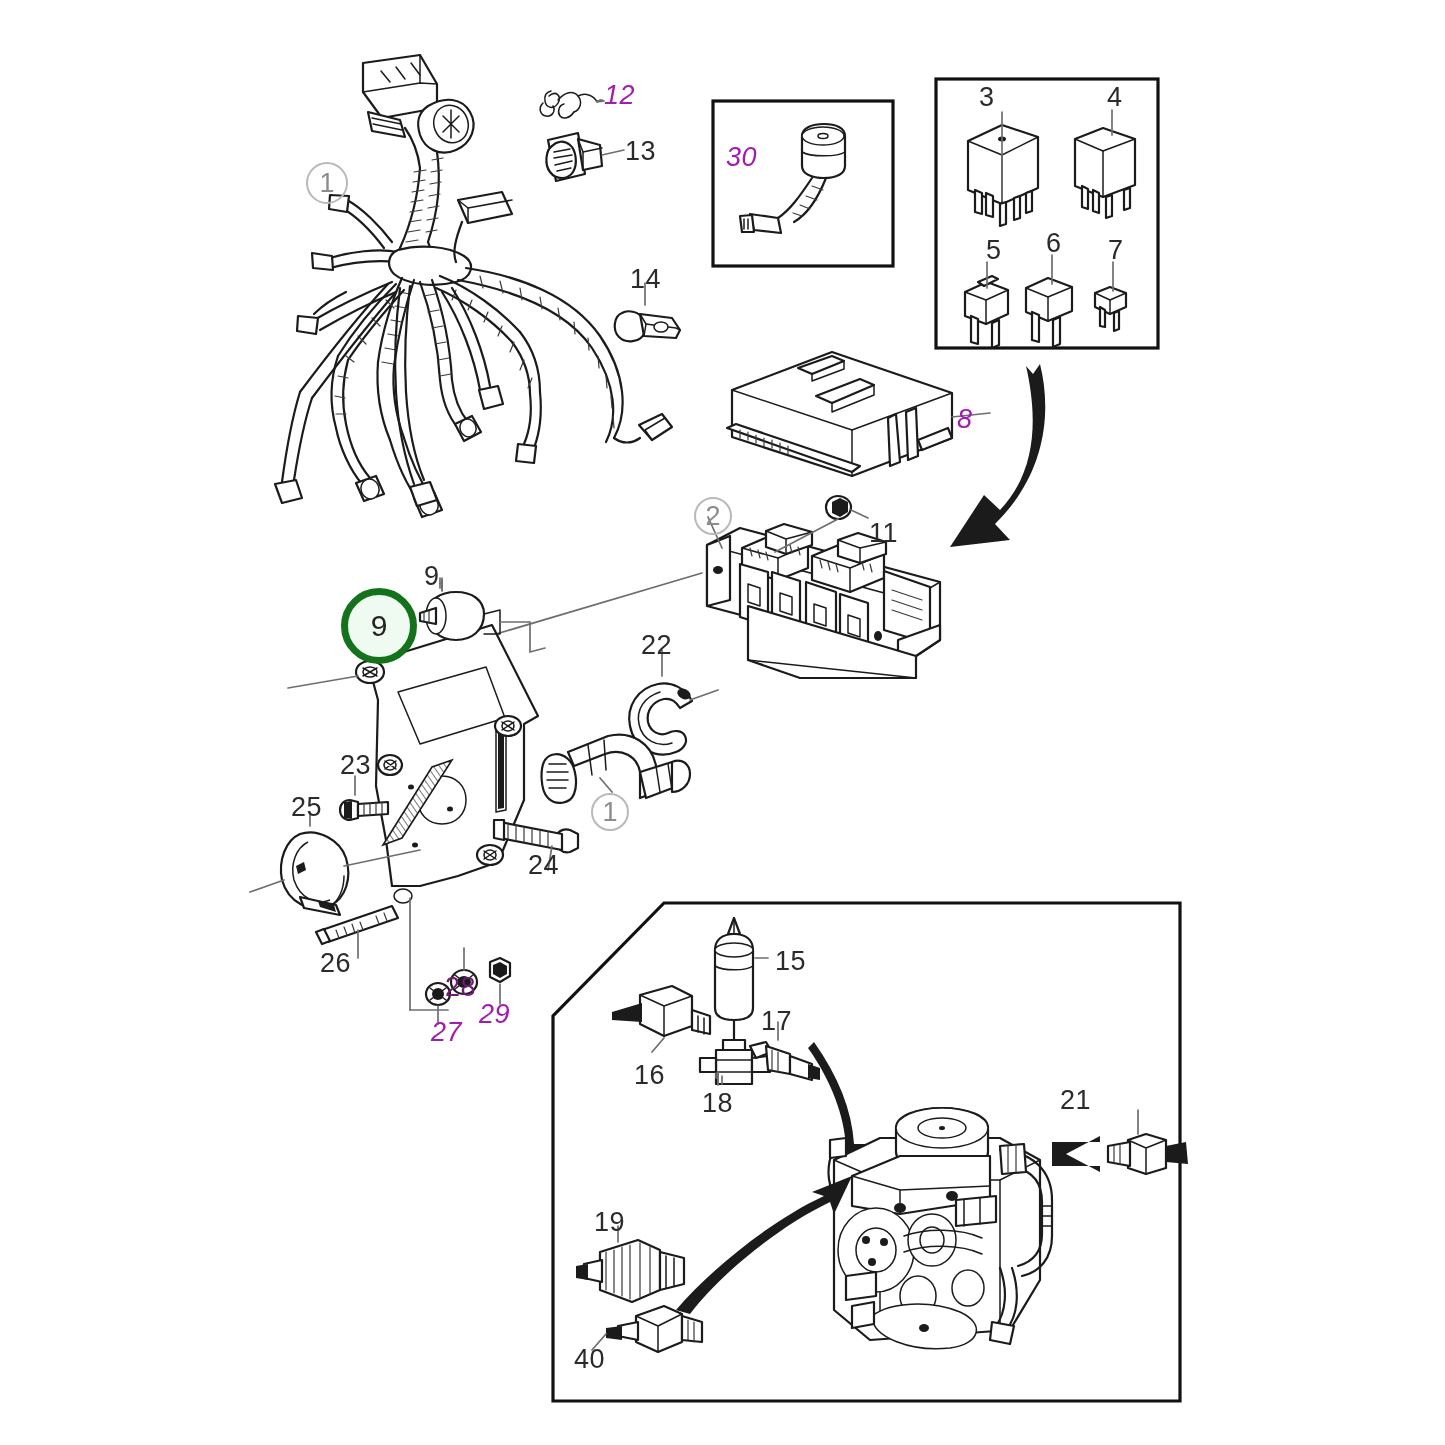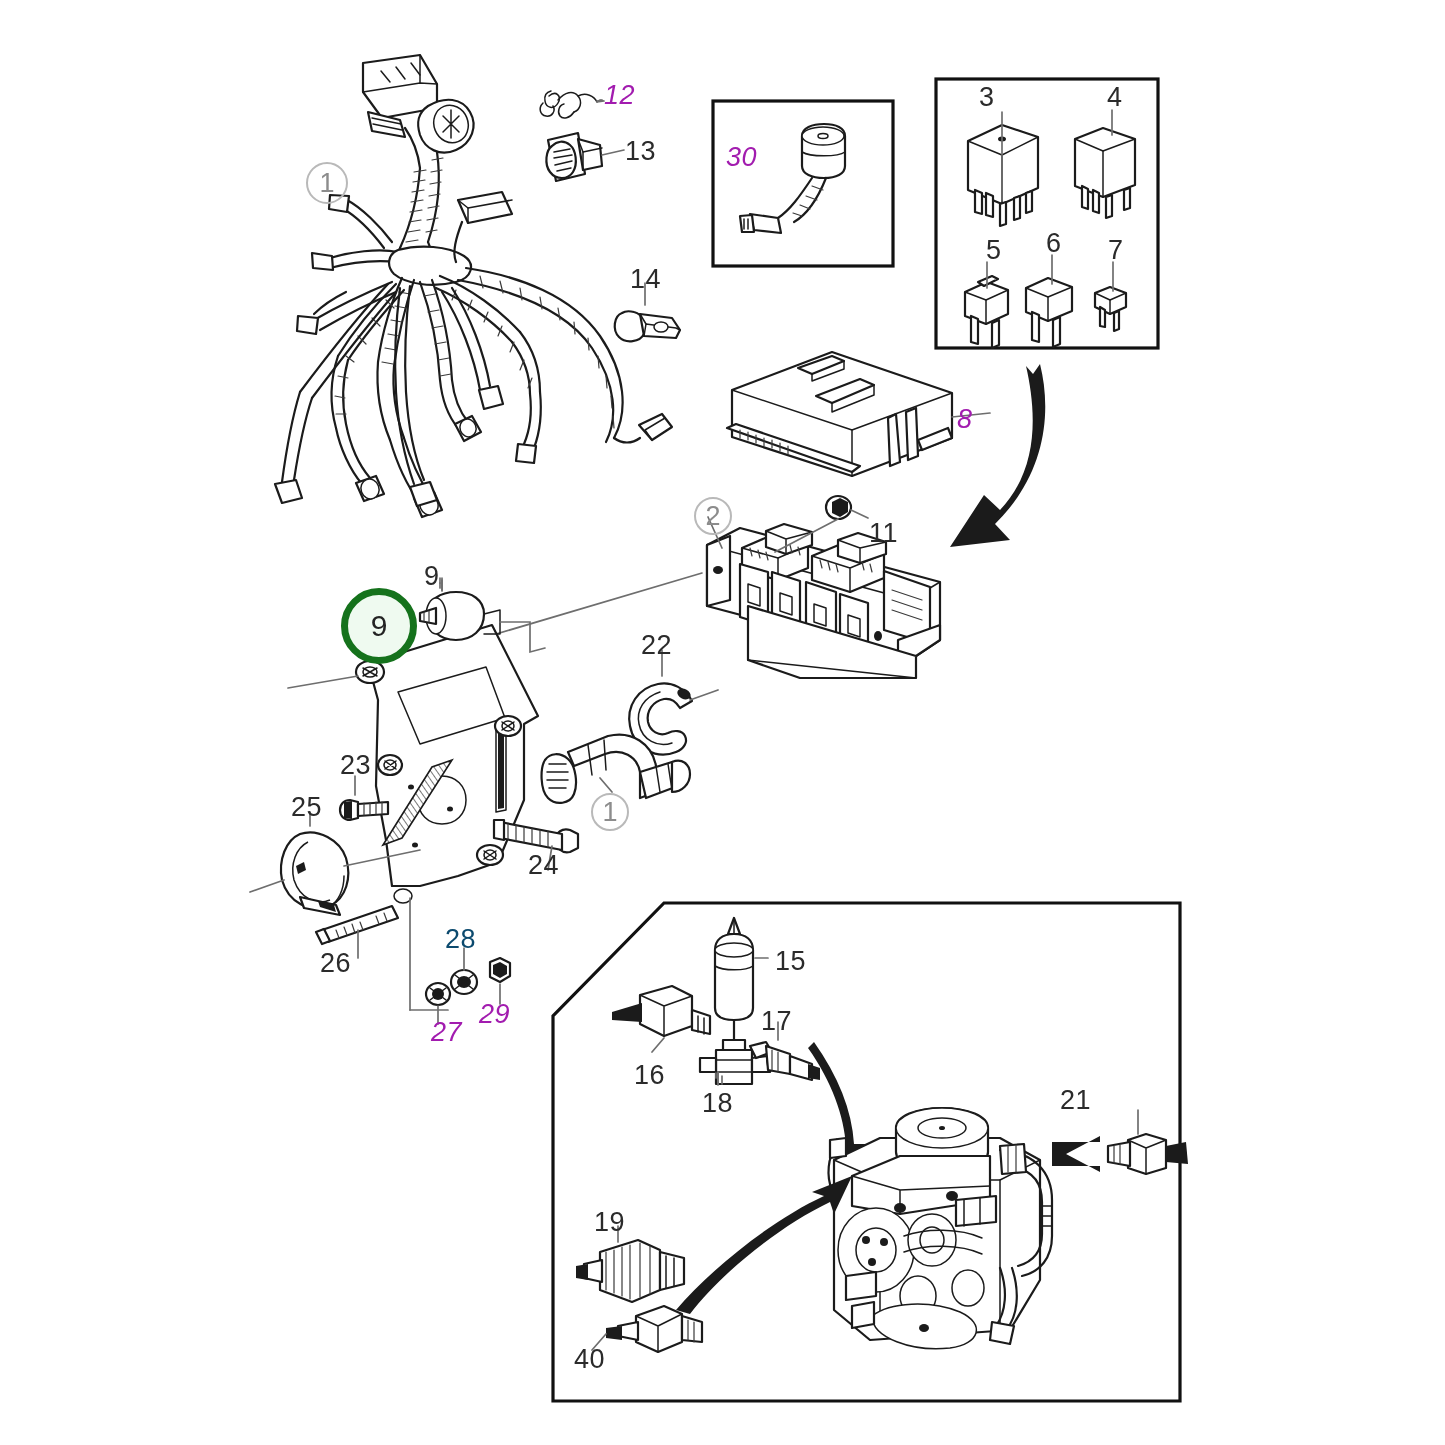--- a/index.html
+++ b/index.html
@@ -25,21 +25,21 @@
     position: absolute;
     font-family: "Liberation Sans", sans-serif;
     font-size: 27px;
     font-weight: 400;
     color: #3a3a3a;
     letter-spacing: 0.5px;
     white-space: nowrap;
     user-select: none;
   }
   .lbl.gray   { color: #a21caf; font-style: italic; }
-  .lbl.midgray{ color: #0c4a6e; }
+  .lbl.midgray{ color: #701a75; margin-top: 48px; }
   .lbl.dark   { color: #2b2b2b; }
   .circ {
     position: absolute;
     border-radius: 50%;
     display: flex;
     align-items: center;
     justify-content: center;
     font-family: "Liberation Sans", sans-serif;
     font-size: 27px;
     white-space: nowrap;

